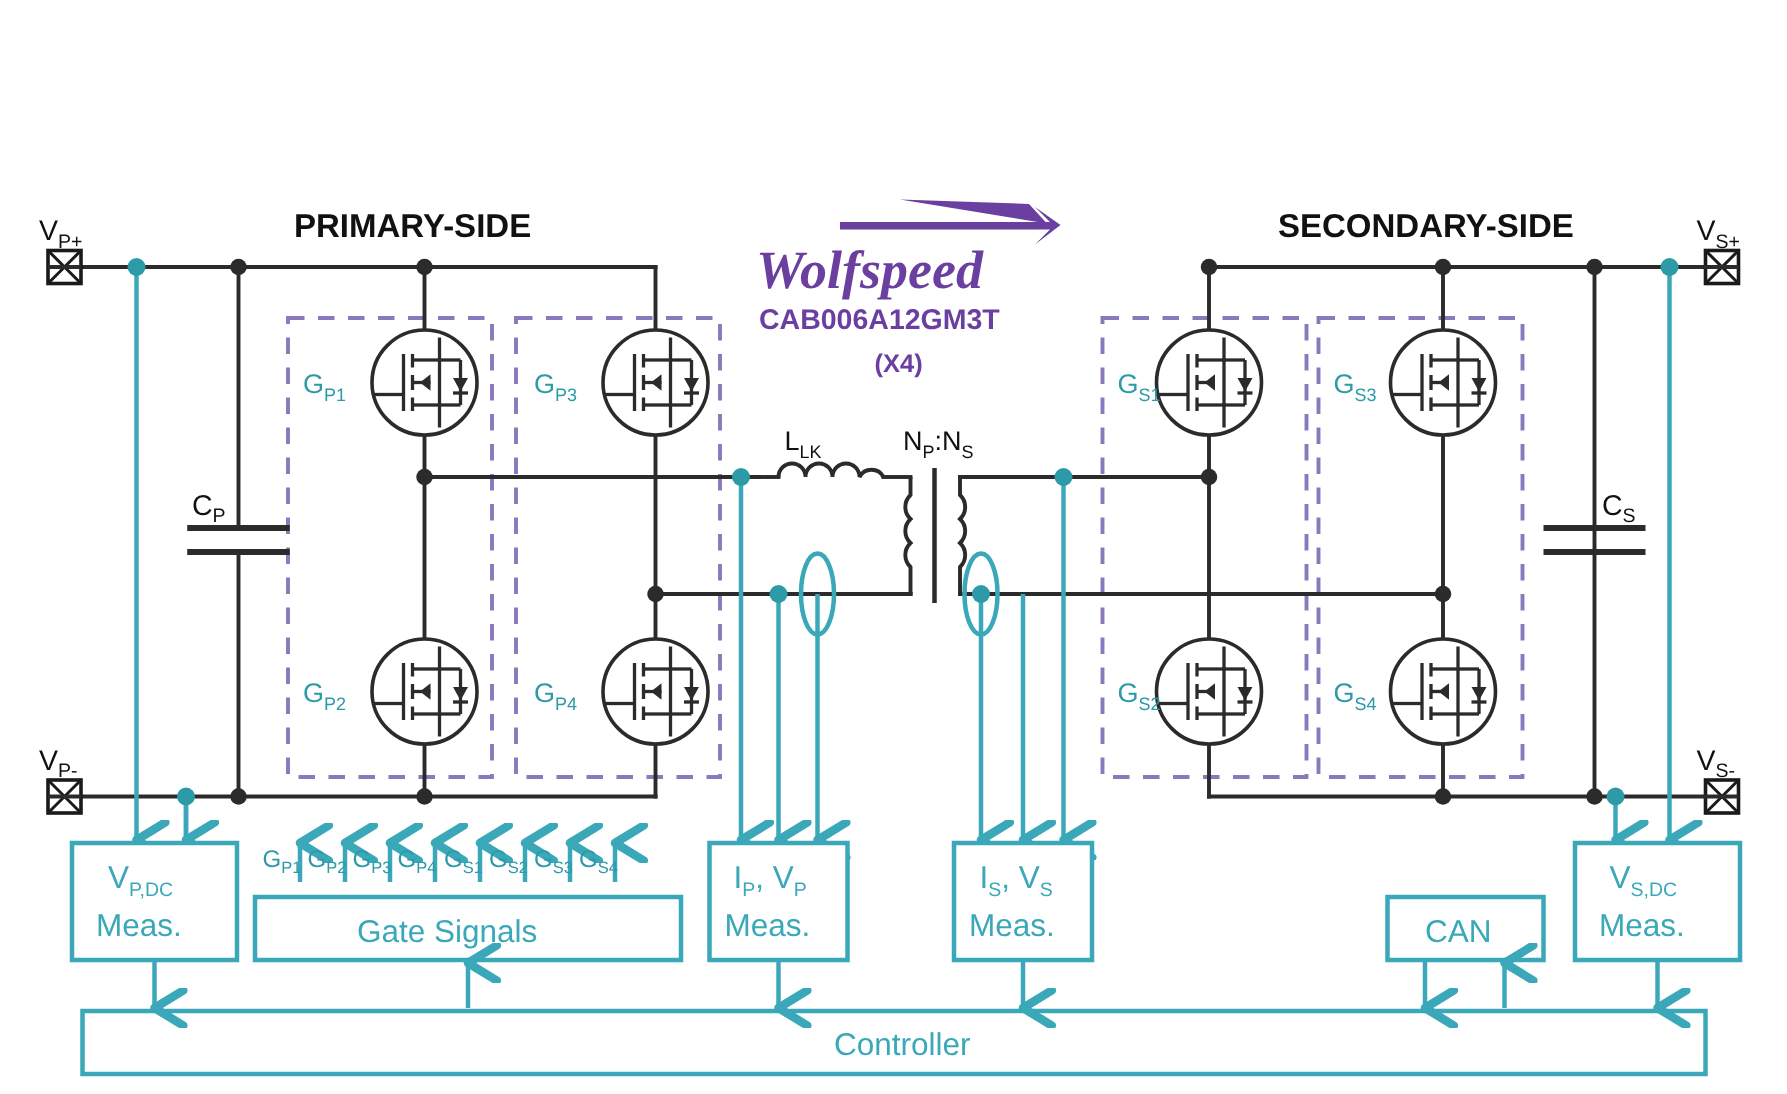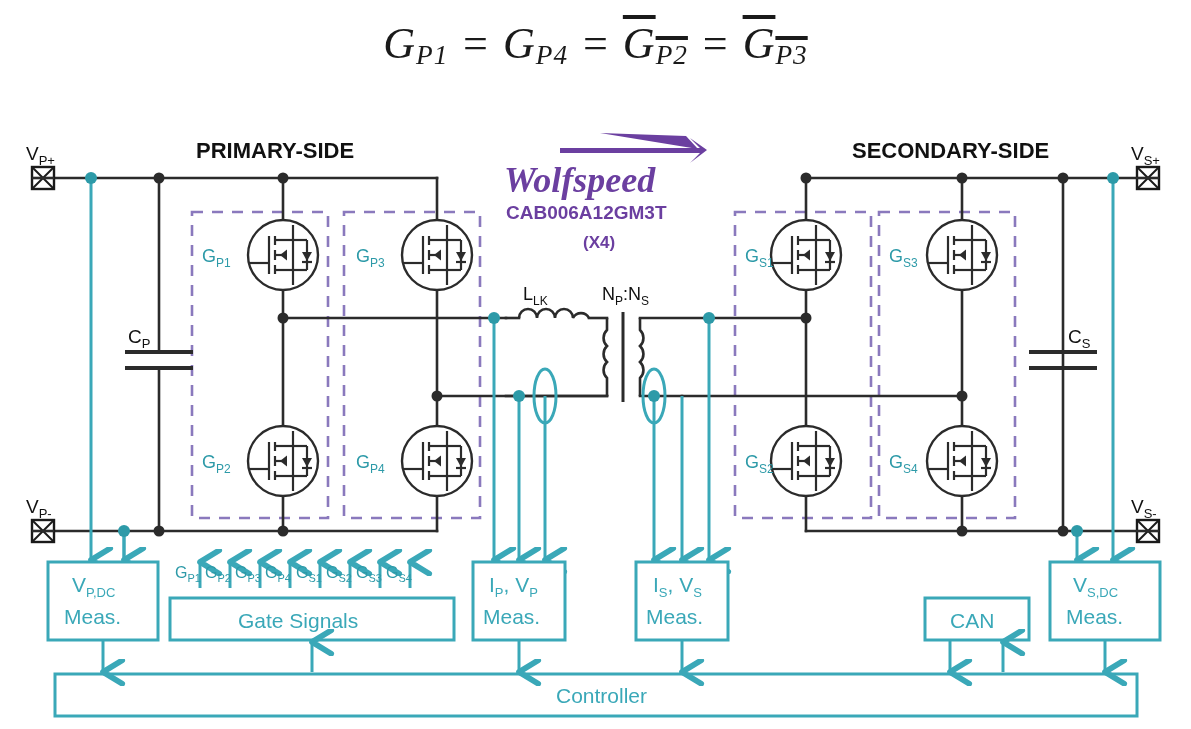--- a/index.html
+++ b/index.html
@@ -28,29 +28,20 @@
   .wlogo{font-family:"Liberation Serif","DejaVu Serif",serif;font-style:italic;
          font-weight:bold;font-size:36px;fill:#6b3fa0;}
   .wpart{font-size:19px;fill:#6b3fa0;font-weight:bold;font-family:"Liberation Sans",sans-serif;}
   .wx{font-size:17px;fill:#6b3fa0;font-weight:bold;font-family:"Liberation Sans",sans-serif;}
 </style>
 </head>
 <body>
 
 <div id="root">
 
-  <div class="eq">
-    <span><span>G</span><sub>P1</sub></span>
-    <span>=</span>
-    <span><span>G</span><sub>P4</sub></span>
-    <span>=</span>
-    <span class="ov"><span>G</span><sub>P2</sub></span>
-    <span>=</span>
-    <span class="ov"><span>G</span><sub>P3</sub></span>
-  </div>
 
   <svg class="board" viewBox="0 0 1191 729">
     <defs>
       <marker id="ar-t" markerWidth="9" markerHeight="9" refX="4.5" refY="7.6" orient="auto">
         <path d="M0.6,1.2 L4.5,7.6 L8.4,1.2" fill="none" stroke="#3aa8b8" stroke-width="1.9" stroke-linecap="round" stroke-linejoin="round"></path>
       </marker>
       <marker id="ar-u" markerWidth="9" markerHeight="9" refX="4.5" refY="1.4" orient="auto">
         <path d="M0.6,7.8 L4.5,1.4 L8.4,7.8" fill="none" stroke="#3aa8b8" stroke-width="1.9" stroke-linecap="round" stroke-linejoin="round"></path>
       </marker>
       <g id="mosfet">

